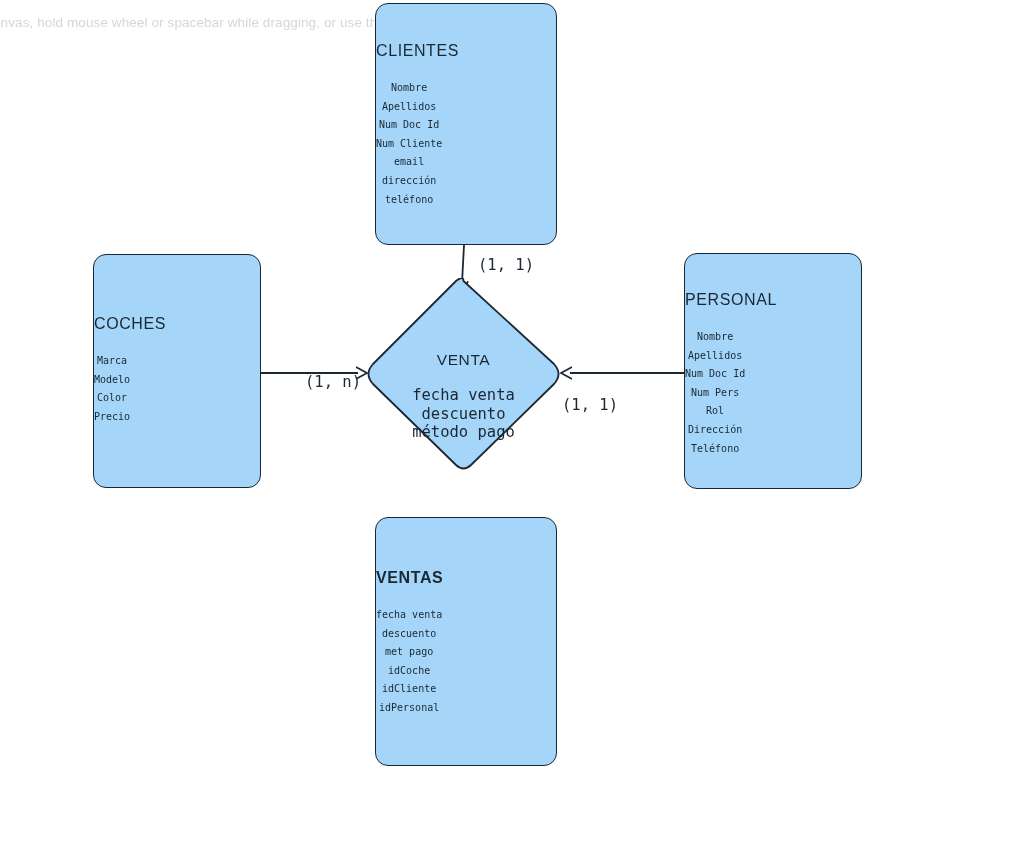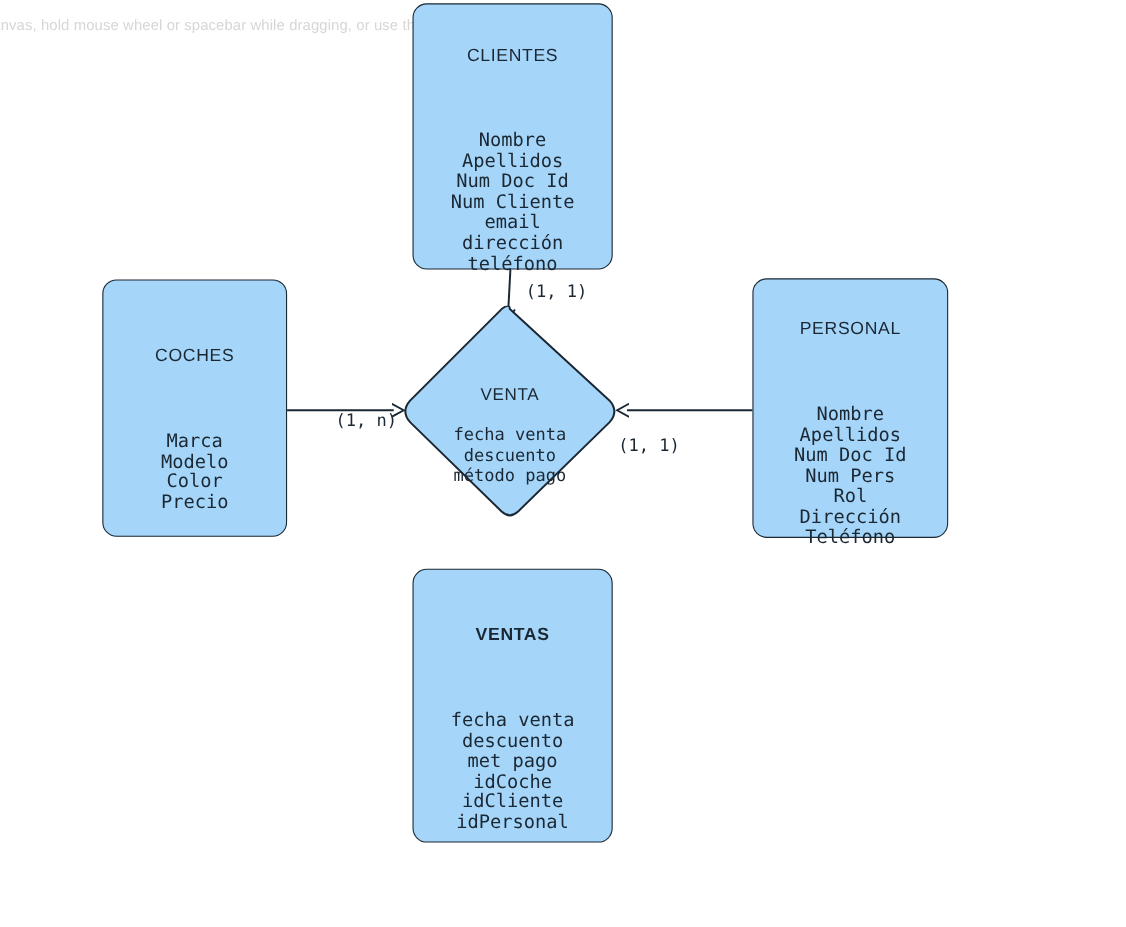--- a/index.html
+++ b/index.html
@@ -30,35 +30,34 @@
 
   
   .entity {
     position: absolute;
     box-sizing: border-box;
     background: #a5d6f9;
     border: 1.7px solid #1b2733;
     border-radius: 13px;
     display: flex;
     flex-direction: column;
-    align-items: center;
+    align-items: flex-start;
     z-index: 3;
-    gap: 40px;
   }
   .entity-title {
     font-family: "Liberation Sans", sans-serif;
     font-size: 16px;
     color: #1b2733;
     letter-spacing: 0.6px;
     text-align: center;
     white-space: nowrap;
   }
   .entity-attrs {
     font-family: "DejaVu Sans Mono", monospace;
-    font-size: 17px;
+    font-size: 10px;
     line-height: 18.6px;
     color: #1b2733;
     text-align: center;
     white-space: pre;
   }
 
   
   #box-clientes { left: 375px; top: 3px;   width: 182px; height: 242px; }
   #box-clientes .entity-title { margin-top: 38px; }
   #box-clientes .entity-attrs { margin-top: 19px; }

